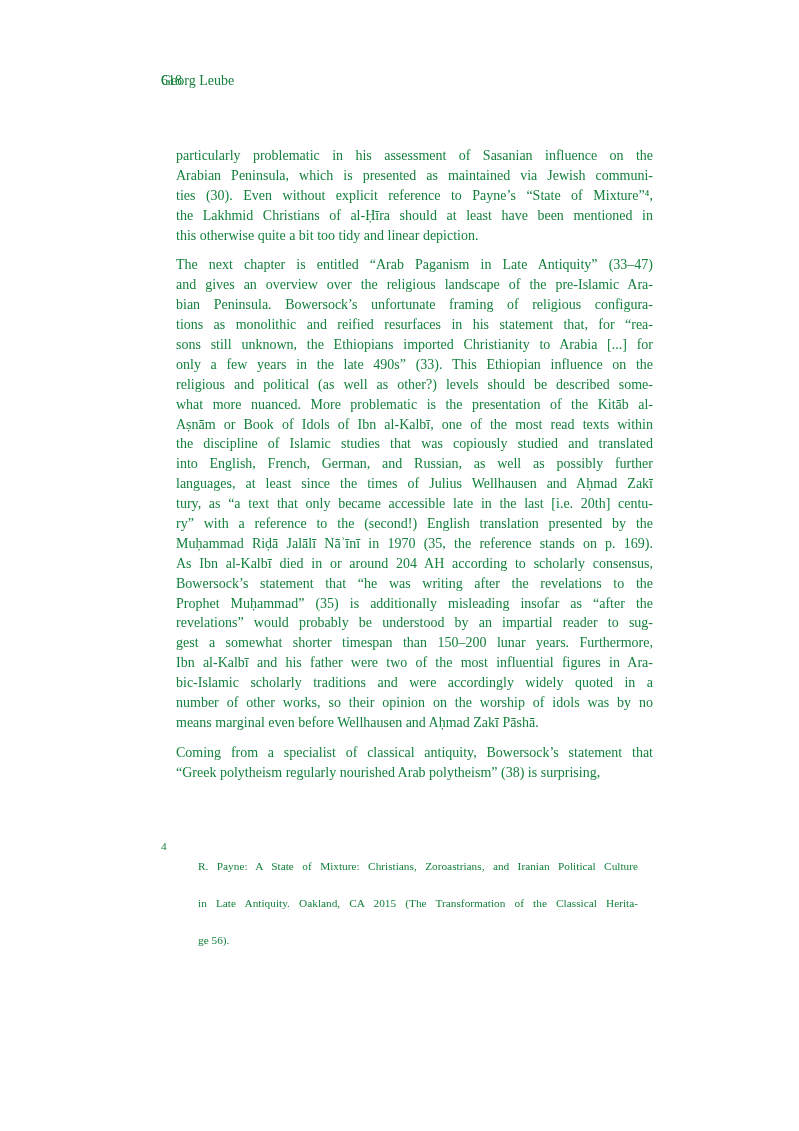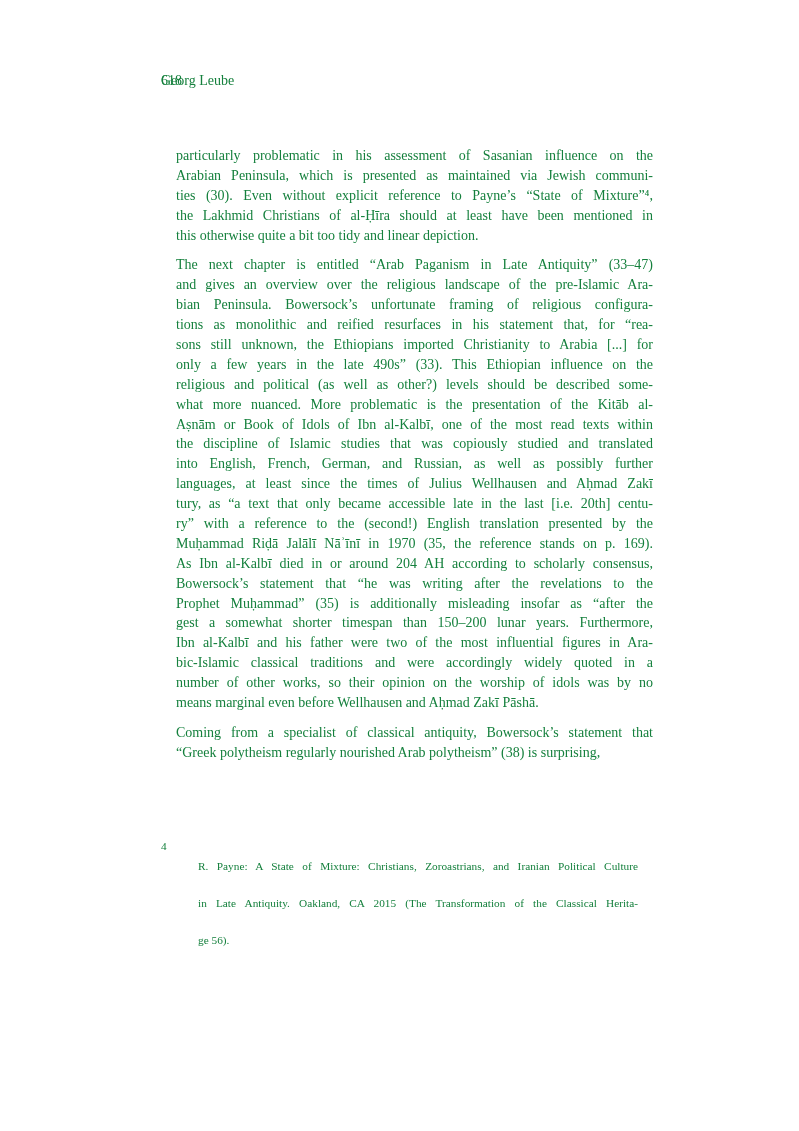--- a/index.html
+++ b/index.html
@@ -111,23 +111,24 @@
         <div class="line">Aṣnām or Book of Idols of Ibn al-Kalbī, one of the most read texts within</div>
         <div class="line">the discipline of Islamic studies that was copiously studied and translated</div>
         <div class="line">into English, French, German, and Russian, as well as possibly further</div>
         <div class="line">languages, at least since the times of Julius Wellhausen and Aḥmad Zakī</div>
         <div class="line">tury, as “a text that only became accessible late in the last [i.e. 20th] centu-</div>
         <div class="line">ry” with a reference to the (second!) English translation presented by the</div>
         <div class="line">Muḥammad Riḍā Jalālī Nāʾīnī in 1970 (35, the reference stands on p. 169).</div>
         <div class="line">As Ibn al-Kalbī died in or around 204 AH according to scholarly consensus,</div>
         <div class="line">Bowersock’s statement that “he was writing after the revelations to the</div>
         <div class="line">Prophet Muḥammad” (35) is additionally misleading insofar as “after the</div>
+        <div class="line">revelations” would probably be understood by an impartial reader to sug-</div>
         <div class="line">gest a somewhat shorter timespan than 150–200 lunar years. Furthermore,</div>
         <div class="line">Ibn al-Kalbī and his father were two of the most influential figures in Ara-</div>
-        <div class="line">bic-Islamic classical traditions and were accordingly widely quoted in a</div>
+        <div class="line">bic-Islamic scholarly traditions and were accordingly widely quoted in a</div>
         <div class="line">number of other works, so their opinion on the worship of idols was by no</div>
         <div class="line last">means marginal even before Wellhausen and Aḥmad Zakī Pāshā.</div>
       </div>
       <div class="para">
         <div class="line">Coming from a specialist of classical antiquity, Bowersock’s statement that</div>
         <div class="line last">“Greek polytheism regularly nourished Arab polytheism” (38) is surprising,</div>
       </div>
     </div>
 
   <div class="footnote">

